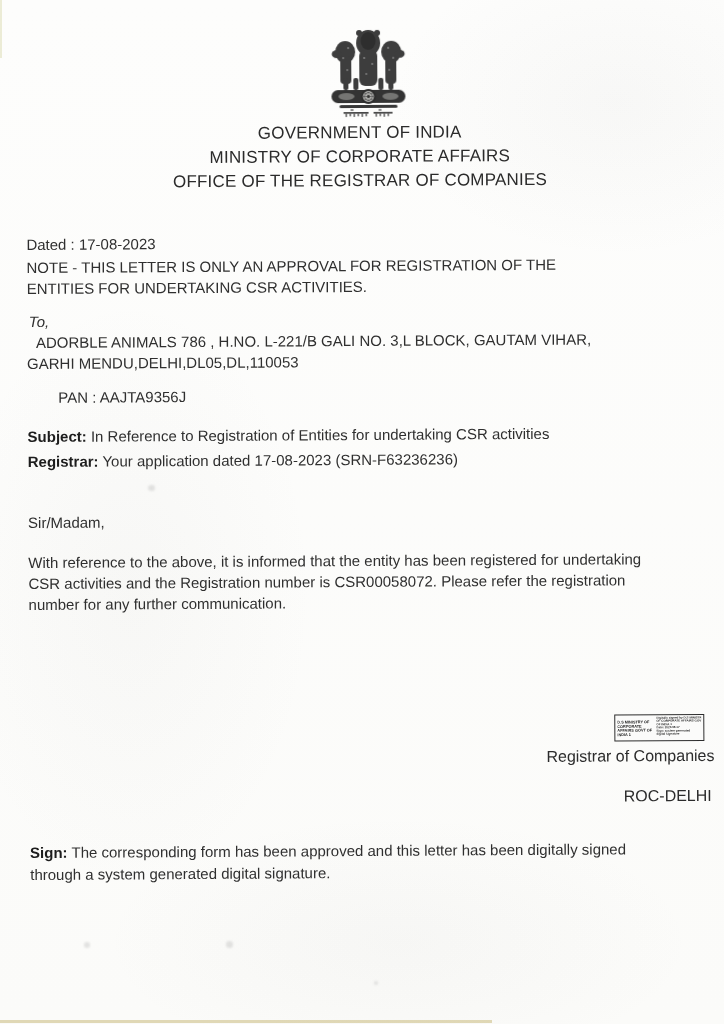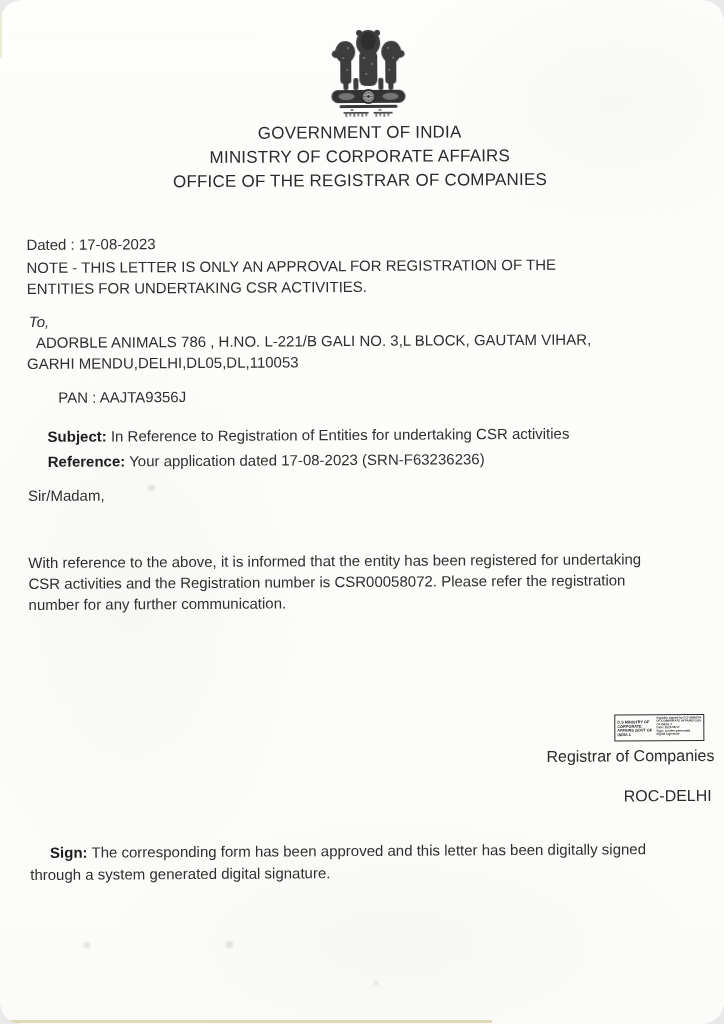--- a/index.html
+++ b/index.html
@@ -9,28 +9,27 @@
     background:#e9e9e9;
   }
   .page{
     position:relative;width:724px;height:1024px;overflow:hidden;
     background:
       radial-gradient(ellipse 320px 220px at 85% 10%, rgba(158,158,155,0.06), transparent 70%),
       radial-gradient(ellipse 260px 420px at 18% 58%, rgba(158,158,155,0.05), transparent 70%),
       radial-gradient(ellipse 420px 180px at 55% 92%, rgba(158,158,155,0.05), transparent 70%),
       linear-gradient(#fdfdfc,#fbfbf9);
     color:#2f2f2f;
-    border-radius:22px;
   }
   .sheet{position:absolute;inset:0;transform:rotate(-0.35deg);transform-origin:50% 50%;}
   .abs{position:absolute;white-space:nowrap;}
   .t15{font-size:15px;line-height:21px;color:#2f2f2f;}
   .t16{font-size:16px;color:#2c2c2c;}
   .t17{font-size:17px;letter-spacing:0.2px;color:#2b2b2b;}
-  .bold{font-weight:700;color:#1d1d1d;margin-left:20px;}
+  .bold{font-weight:700;color:#1d1d1d;}
   .center{left:0;right:0;text-align:center;}
   .emblem-svg{filter:blur(0.35px);}
   
   .stamp{
     position:absolute;left:613px;top:716px;width:90px;height:27px;
     border:1.3px solid #2d2d2d;background:#fbfbfa;
     display:flex;align-items:center;box-sizing:border-box;padding:1px 2px;gap:2px;
   }
   .stamp-left{width:37px;overflow:hidden;}
   .stamp-left-inner{
@@ -144,24 +143,24 @@
       <div class="indent">ADORBLE ANIMALS 786 , H.NO. L-221/B GALI NO. 3,L BLOCK, GAUTAM VIHAR,</div>
       <div>GARHI MENDU,DELHI,DL05,DL,110053</div>
     </div>
 
     <div class="abs t15" style="left:28px;top:385px;margin-left:31px;">PAN : AAJTA9356J</div>
 
     <div class="abs t15" style="left:28px;top:424px;">
       <span class="bold">Subject:</span><span> In Reference to Registration of Entities for undertaking CSR activities</span>
     </div>
     <div class="abs t15" style="left:28px;top:449px;">
-      <span class="bold">Reference:</span><span> Your application dated 17-08-2023 (SRN-F63236236)</span>
-    </div>
-
-    <div class="abs t15" style="left:28px;top:483px;">Sir/Madam,</div>
+      <span class="bold">Registrar:</span><span> Your application dated 17-08-2023 (SRN-F63236236)</span>
+    </div>
+
+    <div class="abs t15" style="left:28px;top:510px;">Sir/Madam,</div>
 
     <div class="abs t15" style="left:28px;top:550px;">
       <div>With reference to the above, it is informed that the entity has been registered for undertaking</div>
       <div>CSR activities and the Registration number is CSR00058072. Please refer the registration</div>
       <div>number for any further communication.</div>
     </div>
 
     <div class="stamp">
       <div class="stamp-left">
         <div class="stamp-left-inner">

